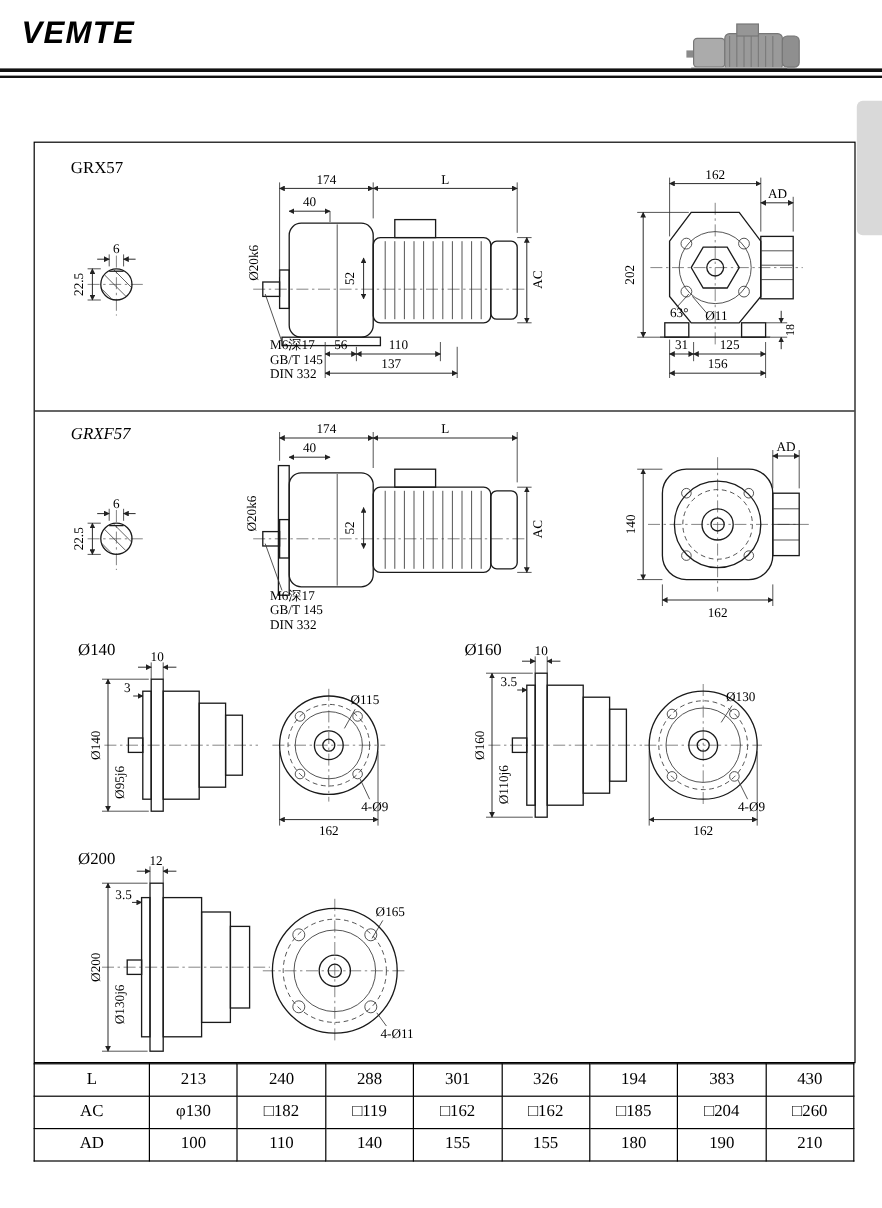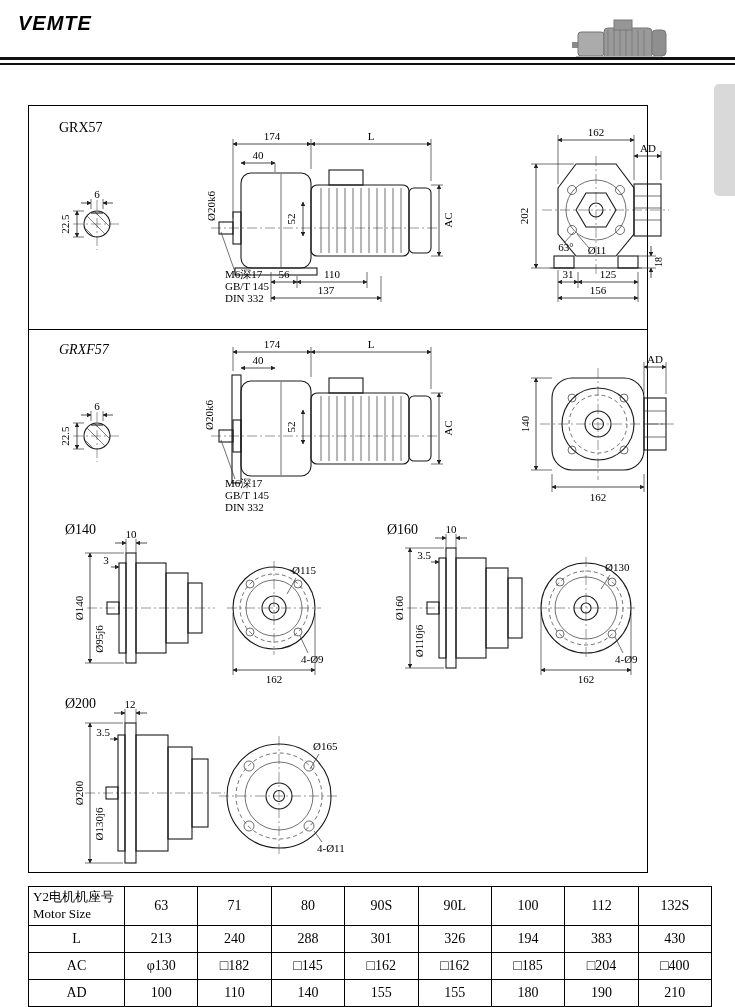--- a/index.html
+++ b/index.html
@@ -1,26 +1,26 @@
 <!DOCTYPE html>
 <html><head>
 <meta charset="utf-8">
 <style>
   html,body { margin:0; padding:0; background:#e8e8e8; }
   .page { position:relative; width:735px; height:1007px; background:#fff;
           font-family:"Liberation Serif", serif; color:#000; overflow:hidden; margin:0 auto; }
   .logo { position:absolute; left:18px; top:12px; font-family:"Liberation Sans", sans-serif;
-          font-style:italic; font-weight:bold; font-size:20px; letter-spacing:1px;text-align:right; }
+          font-style:italic; font-weight:bold; font-size:26px; letter-spacing:1px;text-align:right; }
   .slogan { position:absolute; left:168px; top:24px; font-size:13px; color:#555; letter-spacing:1px; }
   .rule-thick { position:absolute; left:0; top:57px; width:735px; height:3px; background:#111; }
   .rule-thin  { position:absolute; left:0; top:63px; width:735px; height:2px; background:#111; }
   .side-tab { position:absolute; right:0; top:84px; width:21px; height:112px; background:#d9d9d9;
               border-radius:5px 0 0 5px; }
   .title { position:absolute; left:40px; top:86px; font-size:15px; font-weight:normal; margin:0; }
-  .drawing-box { position:absolute; left:28px; top:105px; width:620px; height:768px;
+  .drawing-box { position:absolute; left:28px; top:118px; width:685px; height:768px;
                  border:1px solid #000; box-sizing:border-box; }
   .sec-label { position:absolute; font-size:14px; z-index:5; }
   .divider { position:absolute; left:0; top:223px; width:100%; height:1px; background:#000; }
   svg.draw { position:absolute; left:0; overflow:visible; }
   svg text.dim { font-family:"Liberation Serif", serif; font-size:11px; fill:#000; text-anchor:middle; }
   svg text.dim-s { font-size:10px; }
   svg text.ta-s { text-anchor:start; }
   .outline { fill:none; stroke:#1a1a1a; stroke-width:1.1; }
   .thin { fill:none; stroke:#333; stroke-width:0.7; }
   .dimline { stroke:#222; stroke-width:0.8; fill:none; }
@@ -438,55 +438,41 @@
         <col>
         <col>
         <col>
         <col>
         <col>
         <col>
         <col>
         <col>
     </colgroup>
     <tbody>
-        <tr class="head">
-      <td class="motor-head">
-        <div>Y2电机机座号</div>
-        <div>Motor Size</div>
-      </td>
-      <td>63</td>
-      <td>71</td>
-      <td>80</td>
-      <td>90S</td>
-      <td>90L</td>
-      <td>100</td>
-      <td>112</td>
-      <td>132S</td>
-    </tr>
     <tr>
       <td>L</td>
       <td>213</td>
       <td>240</td>
       <td>288</td>
       <td>301</td>
       <td>326</td>
       <td>194</td>
       <td>383</td>
       <td>430</td>
     </tr>
     <tr>
       <td>AC</td>
       <td>φ130</td>
       <td>□182</td>
-      <td>□145</td>
+      <td>□119</td>
       <td>□162</td>
       <td>□162</td>
       <td>□185</td>
       <td>□204</td>
-      <td>□400</td>
+      <td>□260</td>
     </tr>
     <tr>
       <td>AD</td>
       <td>100</td>
       <td>110</td>
       <td>140</td>
       <td>155</td>
       <td>155</td>
       <td>180</td>
       <td>190</td>

